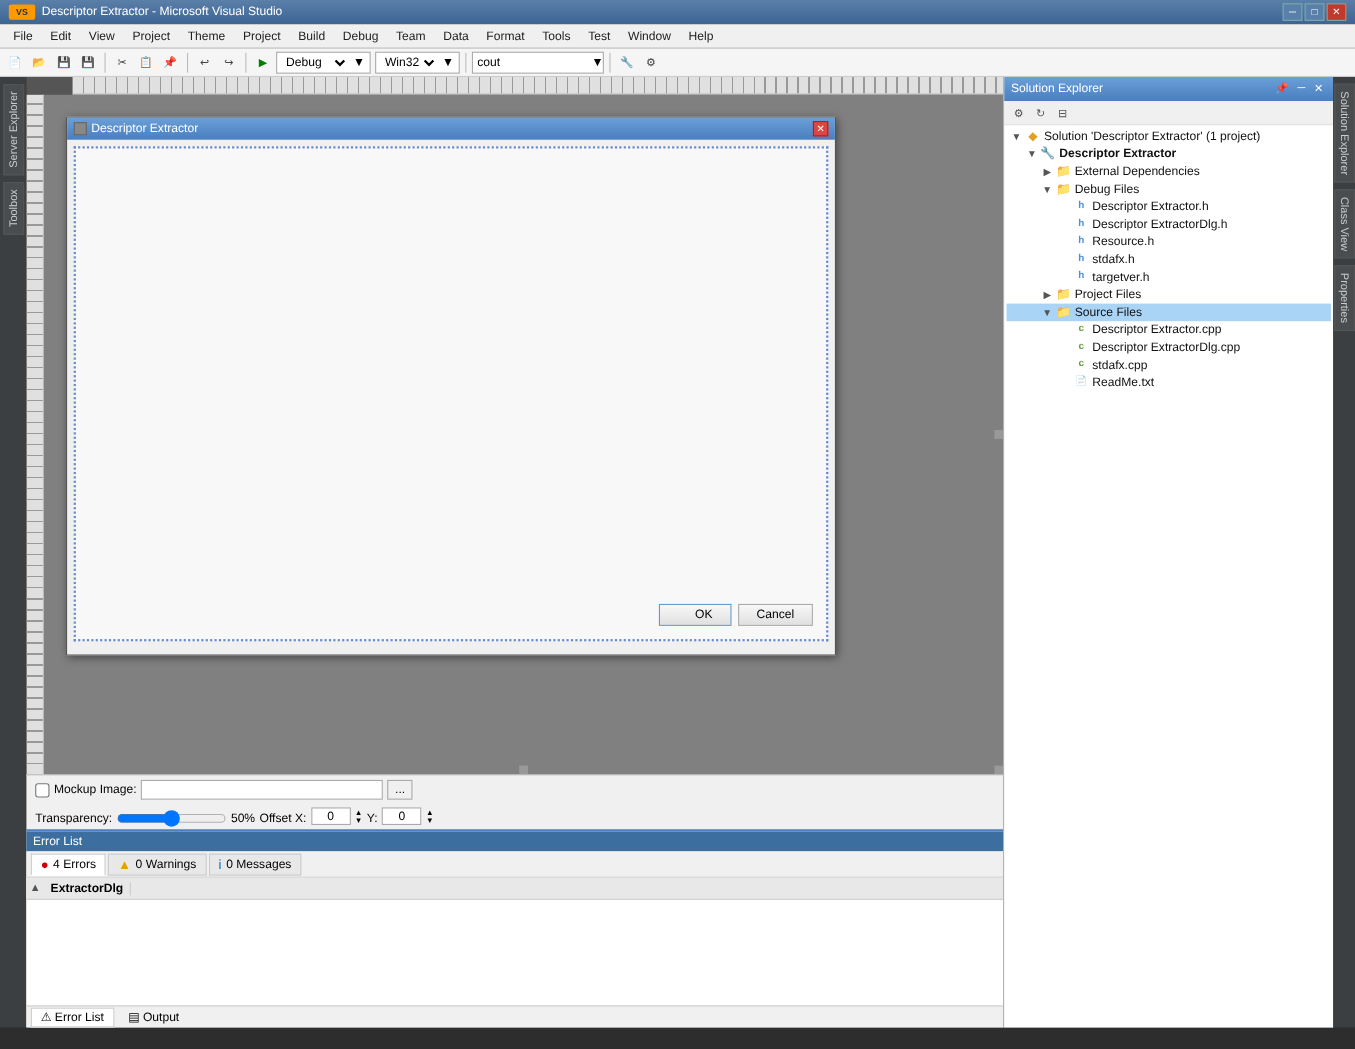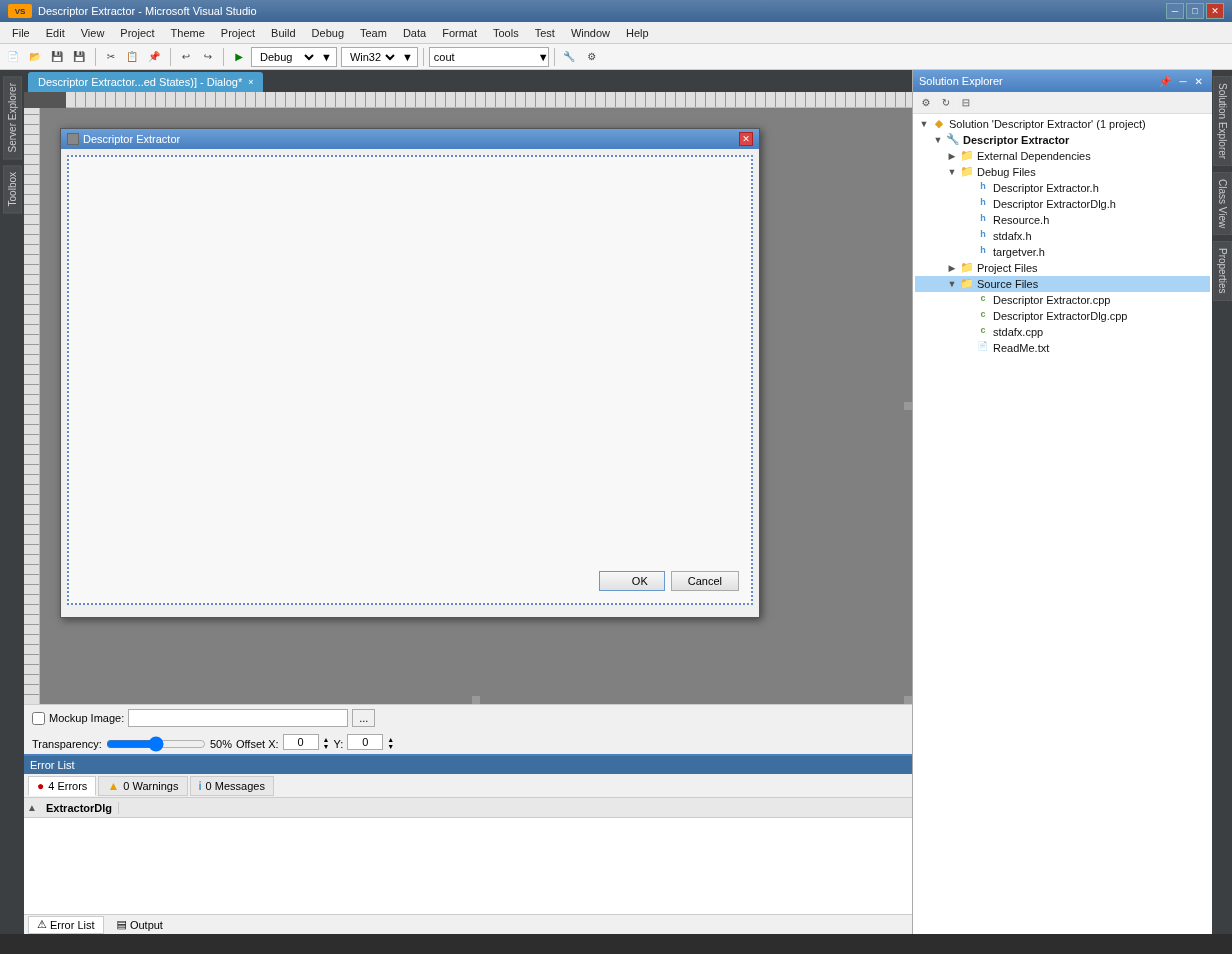--- a/index.html
+++ b/index.html
@@ -472,26 +472,20 @@
 
 <div id="main" style="height: calc(954px - 22px - 22px - 26px - 20px);">
 
   <div id="left-sidebar">
     <div class="sidebar-tab">Server Explorer</div>
     <div class="sidebar-tab">Toolbox</div>
   </div>
 
   <div style="flex:1; display:flex; flex-direction:column;">
 
-    <div id="tab-bar">
-      <div class="tab-item">
-        <span>Descriptor Extractor...ed States)] - Dialog*</span>
-        <span class="tab-close">×</span>
-      </div>
-    </div>
 
     <div id="designer-area">
       <div id="ruler">
         <div class="ruler-marks"></div>
       </div>
       <div id="designer-content">
         <div id="left-ruler"></div>
         <div id="canvas-wrapper">
 
           <div id="dialog-window">

